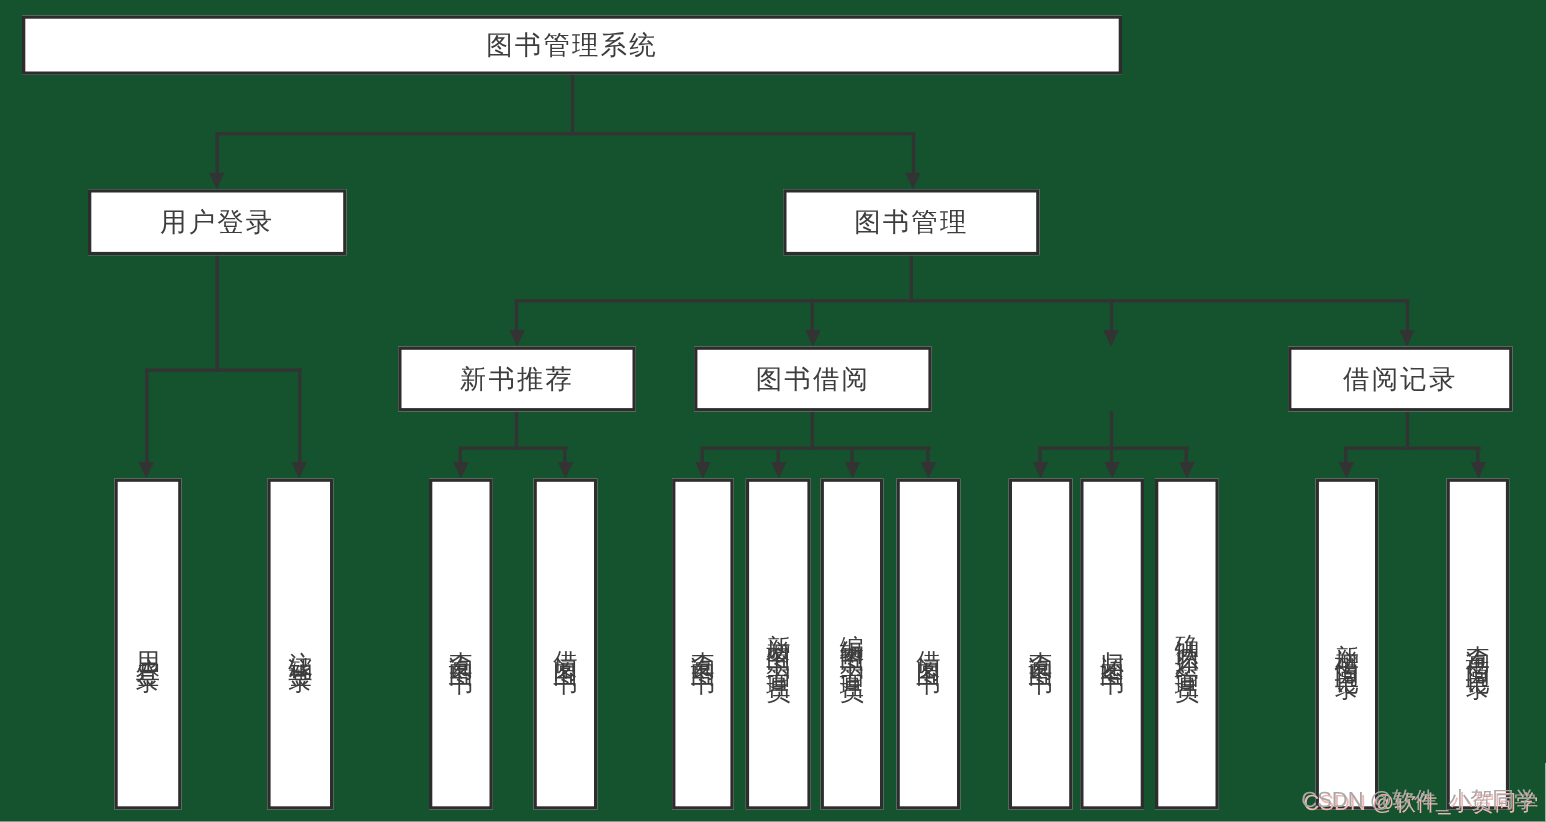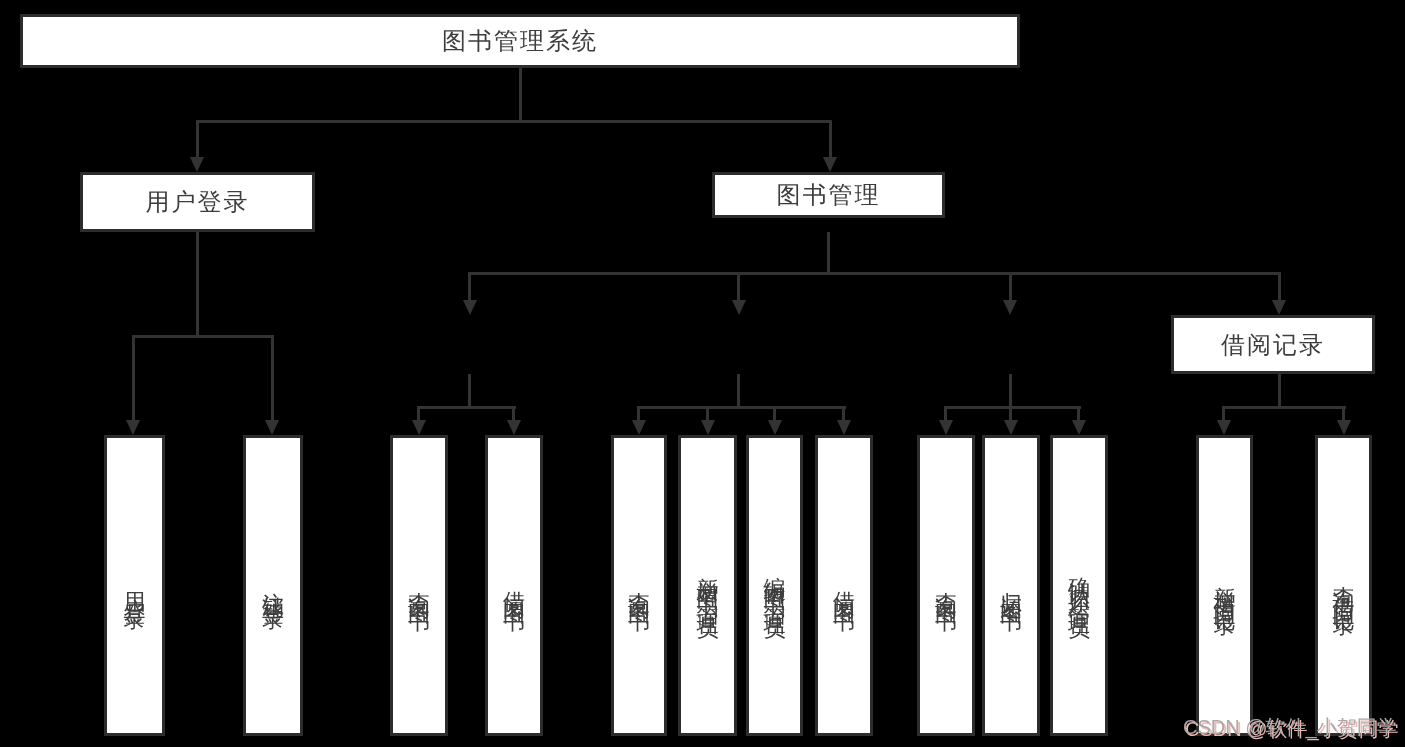--- a/index.html
+++ b/index.html
@@ -1,19 +1,19 @@
 <!DOCTYPE html>
 <html><head>
 <meta charset="utf-8">
 <style>
   html,body{margin:0;padding:0;background:#ffffff;}
   #stage{
     position:relative;
     width:1405px;height:747px;
-    background:#000000;
+    background:#14532d;
     font-family:"Liberation Sans","DejaVu Sans",sans-serif;
     overflow:hidden;
   }
   .box{
     position:absolute;
     box-sizing:border-box;
     border:3px solid #2d2d2d;
     background:#ffffff;
     display:flex;
     align-items:center;
@@ -115,24 +115,30 @@
   <div class="vl" style="left:1342px;top:406px;height:16px"></div>
   <div class="arrow" style="left:1337px;top:420px"></div>
 
   <div class="box" style="left:20px;top:14px;width:1000px;height:54px">
     <span>图书管理系统</span>
   </div>
 
   <div class="box" style="left:80px;top:172px;width:235px;height:60px">
     <span>用户登录</span>
   </div>
-  <div class="box" style="left:712px;top:172px;width:233px;height:46px">
+  <div class="box" style="left:712px;top:172px;width:233px;height:60px">
     <span>图书管理</span>
   </div>
 
+  <div class="box" style="left:362px;top:315px;width:216px;height:59px">
+    <span>新书推荐</span>
+  </div>
+  <div class="box" style="left:631px;top:315px;width:216px;height:59px">
+    <span>图书借阅</span>
+  </div>
   <div class="box" style="left:1171px;top:315px;width:204px;height:59px">
     <span>借阅记录</span>
   </div>
 
   <div class="box leaf" style="left:104px;top:435px;width:61px;height:301px">
     <span class="vtext">用户登录</span>
   </div>
   <div class="box leaf" style="left:243px;top:435px;width:60px;height:301px">
     <span class="vtext">注销登录</span>
   </div>

